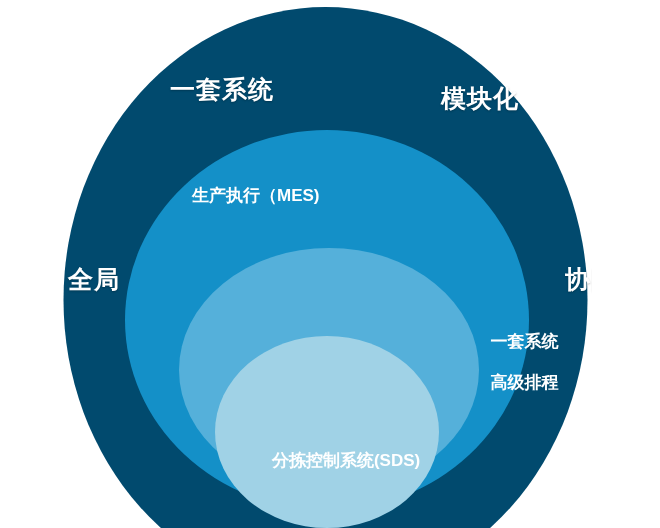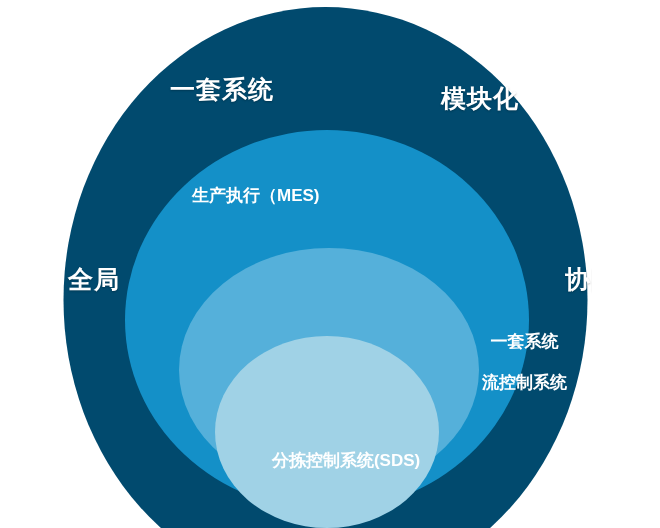--- a/index.html
+++ b/index.html
@@ -37,21 +37,21 @@
   <div class="lbl outer-lbl" style="left:68px;top:264px;">全局</div>
 
   <div class="lbl outer-lbl" style="left:525px;top:264px;padding-left:40px;">协同</div>
 
   <div class="lbl ring-lbl" style="left:192px;top:186px;">生产执行（MES)</div>
 
 
 
   <div class="lbl ring-lbl c" style="left:458px;top:311px;width:114px;">
     <span>一套系统</span><br>
-    <span>流控制系统</span>
+    <span>高级排程</span>
   </div>
 
 
 
 
   <div class="lbl ring-lbl" style="left:253px;top:424px;line-height:1.45;">
     <span>分拣控制系统(SDS)</span><br>
     <br>
     
   </div>

